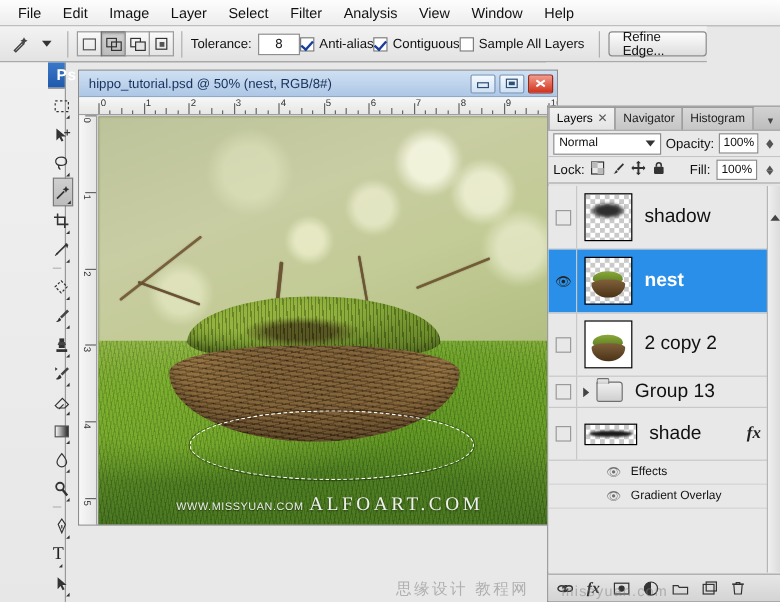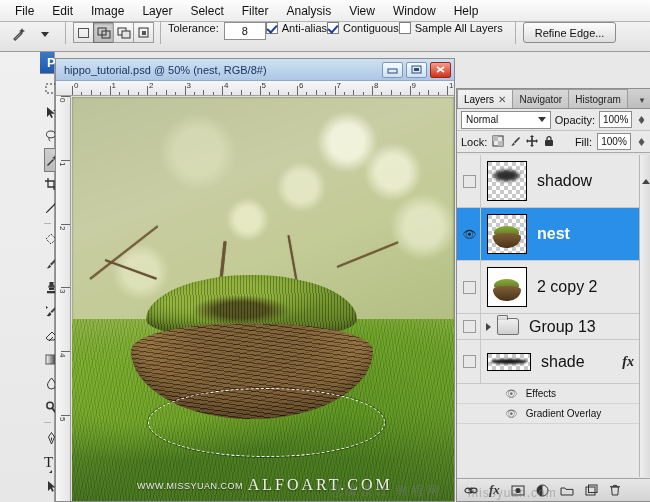--- a/index.html
+++ b/index.html
@@ -21,24 +21,24 @@
     border-bottom: 1px solid #b4b4b4;
     display: flex; align-items: center; padding-left: 6px;
   }
   .menubar .mi {
     padding: 3px 9px; font-size: 12px; color: #111; cursor: default;
     white-space: nowrap;
   }
 
   
   .optionsbar {
-    position: absolute; top: 22px; left: 0; width: 650px; height: 30px;
+    position: absolute; top: 22px; left: 0; width: 589px; height: 30px;
     background: linear-gradient(#f3f3f3, #e2e2e2);
     border-bottom: 1px solid #9a9a9a;
-    display: flex; align-items: flex-start; padding-left: 6px;
+    display: flex; align-items: center; padding-left: 6px;
   }
   .obtool {
     width: 26px; height: 24px; display: flex; align-items: center; justify-content: center;
   }
   .obsep { width: 1px; height: 22px; background: #b0b0b0; margin: 0 7px; }
   .tri-down {
     width: 0; height: 0; border-left: 4px solid transparent; border-right: 4px solid transparent;
     border-top: 5px solid #333;
   }
   .selmodes { display: flex; gap: 0px; }
@@ -88,21 +88,21 @@
   }
   .tool.sel { background: linear-gradient(#cfcfcf,#bcbcbc); border: 1px solid #7a7a7a; }
   .tool .corner {
     position: absolute; right: 1px; bottom: 1px; width: 0; height: 0;
     border-left: 3px solid transparent; border-bottom: 3px solid #333;
   }
   .tdiv { width: 46px; height: 1px; background: #b5b5b5; margin: 3px auto; }
 
   
   .docwin {
-    position: absolute; left: 55px; top: 58px; width: 400px; height: 444px;
+    position: absolute; left: 65px; top: 58px; width: 400px; height: 380px;
     border: 1px solid #8c8c8c; background: #dfdfdf;
   }
   .doctitle {
     height: 22px; background: linear-gradient(#cfe0f2, #aec7e6);
     border-bottom: 1px solid #8fa9c6;
     display: flex; align-items: center; padding-left: 8px;
     font-size: 11px; color: #16325c;
   }
   .wbtns { margin-left: auto; display: flex; gap: 3px; padding-right: 3px; }
   .wbtn {

